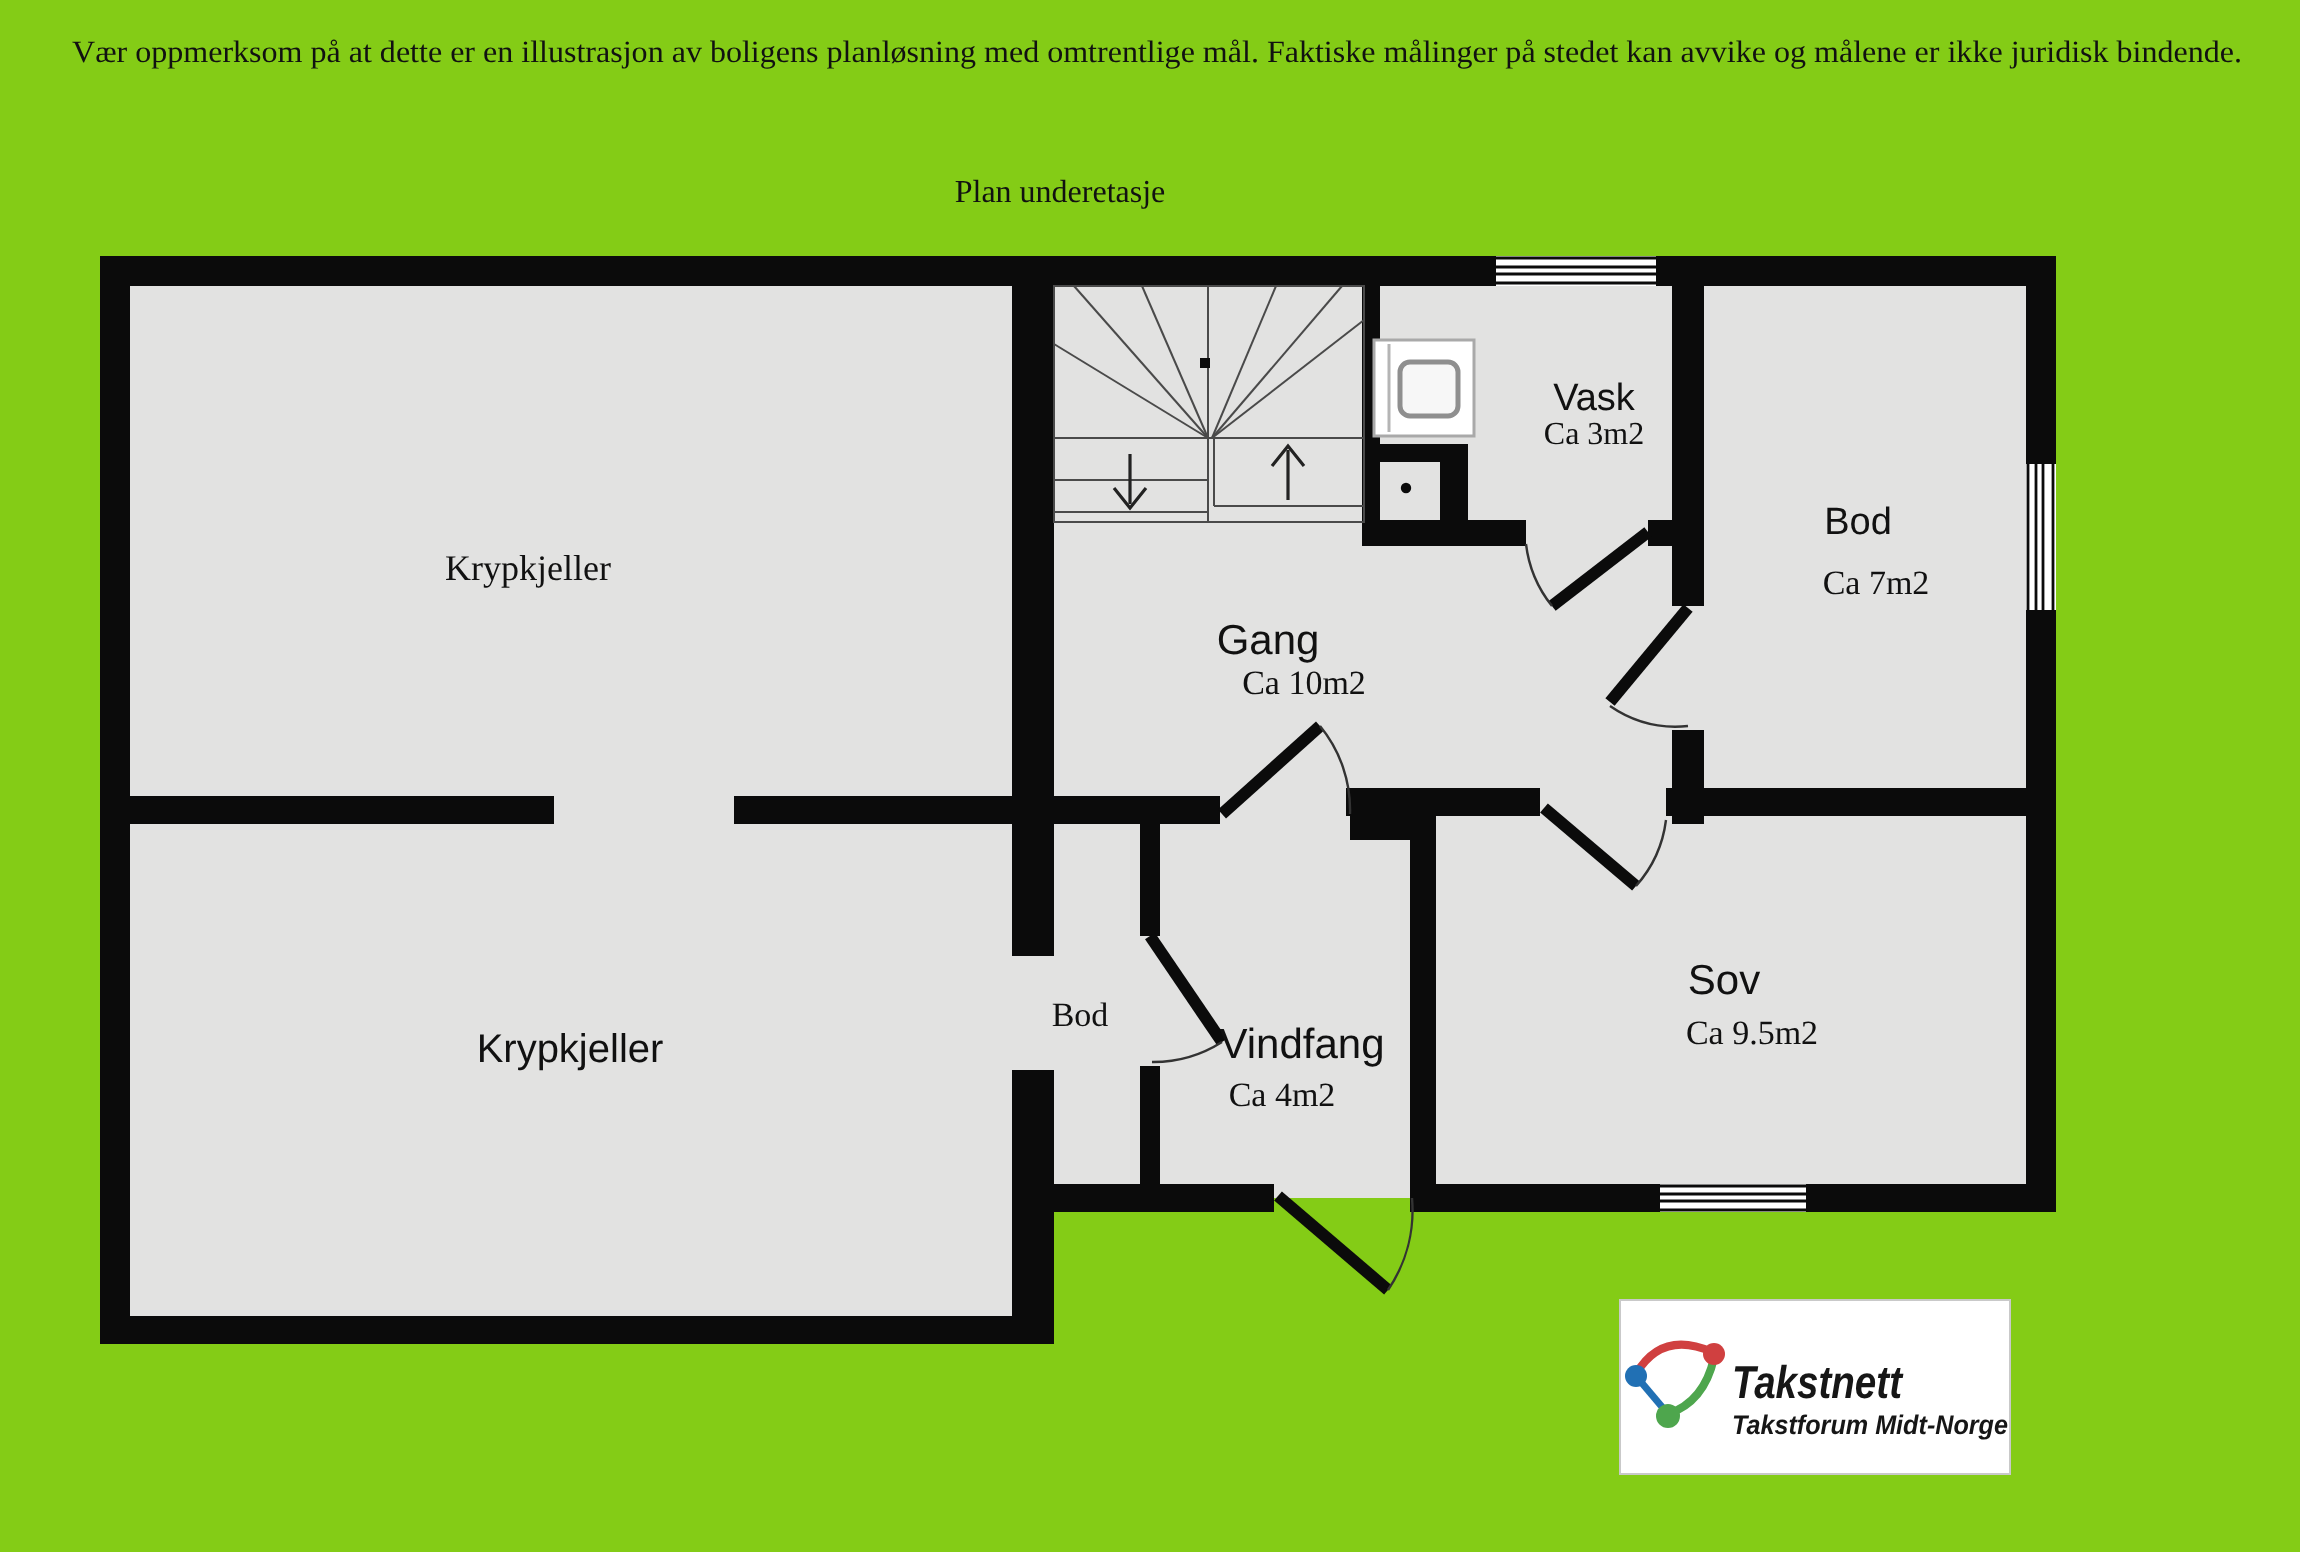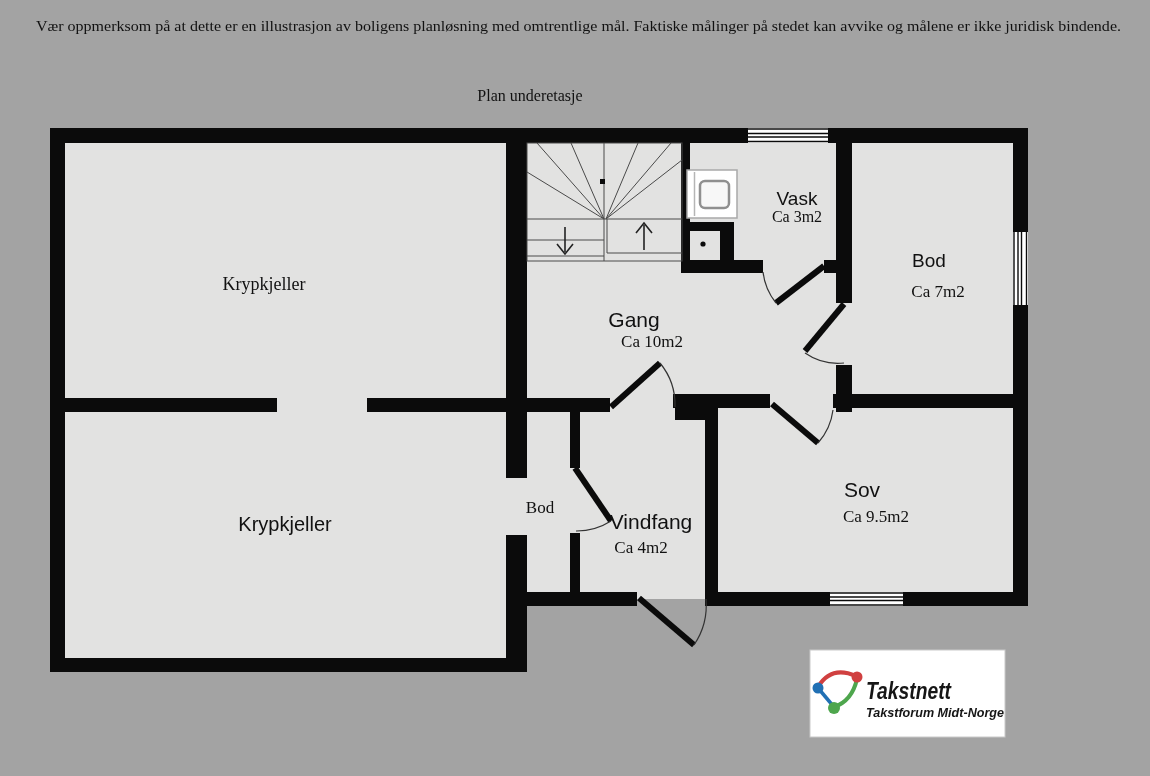--- a/index.html
+++ b/index.html
@@ -1,16 +1,16 @@
 <!DOCTYPE html>
 <html><head>
 <meta charset="utf-8">
 <style>
   html,body{margin:0;padding:0;background:#ffffff;}
-  .page{position:relative;width:1150px;height:776px;background:#a3a3a3;overflow:hidden;
+  .page{position:relative;width:1150px;height:776px;background:#84cc16;overflow:hidden;
         font-family:"Liberation Sans",sans-serif;}
   svg{display:block;}
   .serif{font-family:"Liberation Serif","DejaVu Serif",serif;fill:#111;}
   .sans{font-family:"Liberation Sans","DejaVu Sans",sans-serif;fill:#111;}
   .floor{fill:#e2e2e1;}
   .wall{fill:#0b0b0b;}
   .winw{fill:#ffffff;}
   .winline{stroke:#0b0b0b;stroke-width:1.4;}
   .leaf{stroke:#0b0b0b;stroke-width:6;fill:none;}
   .arc{stroke:#333;stroke-width:1.2;fill:none;}

